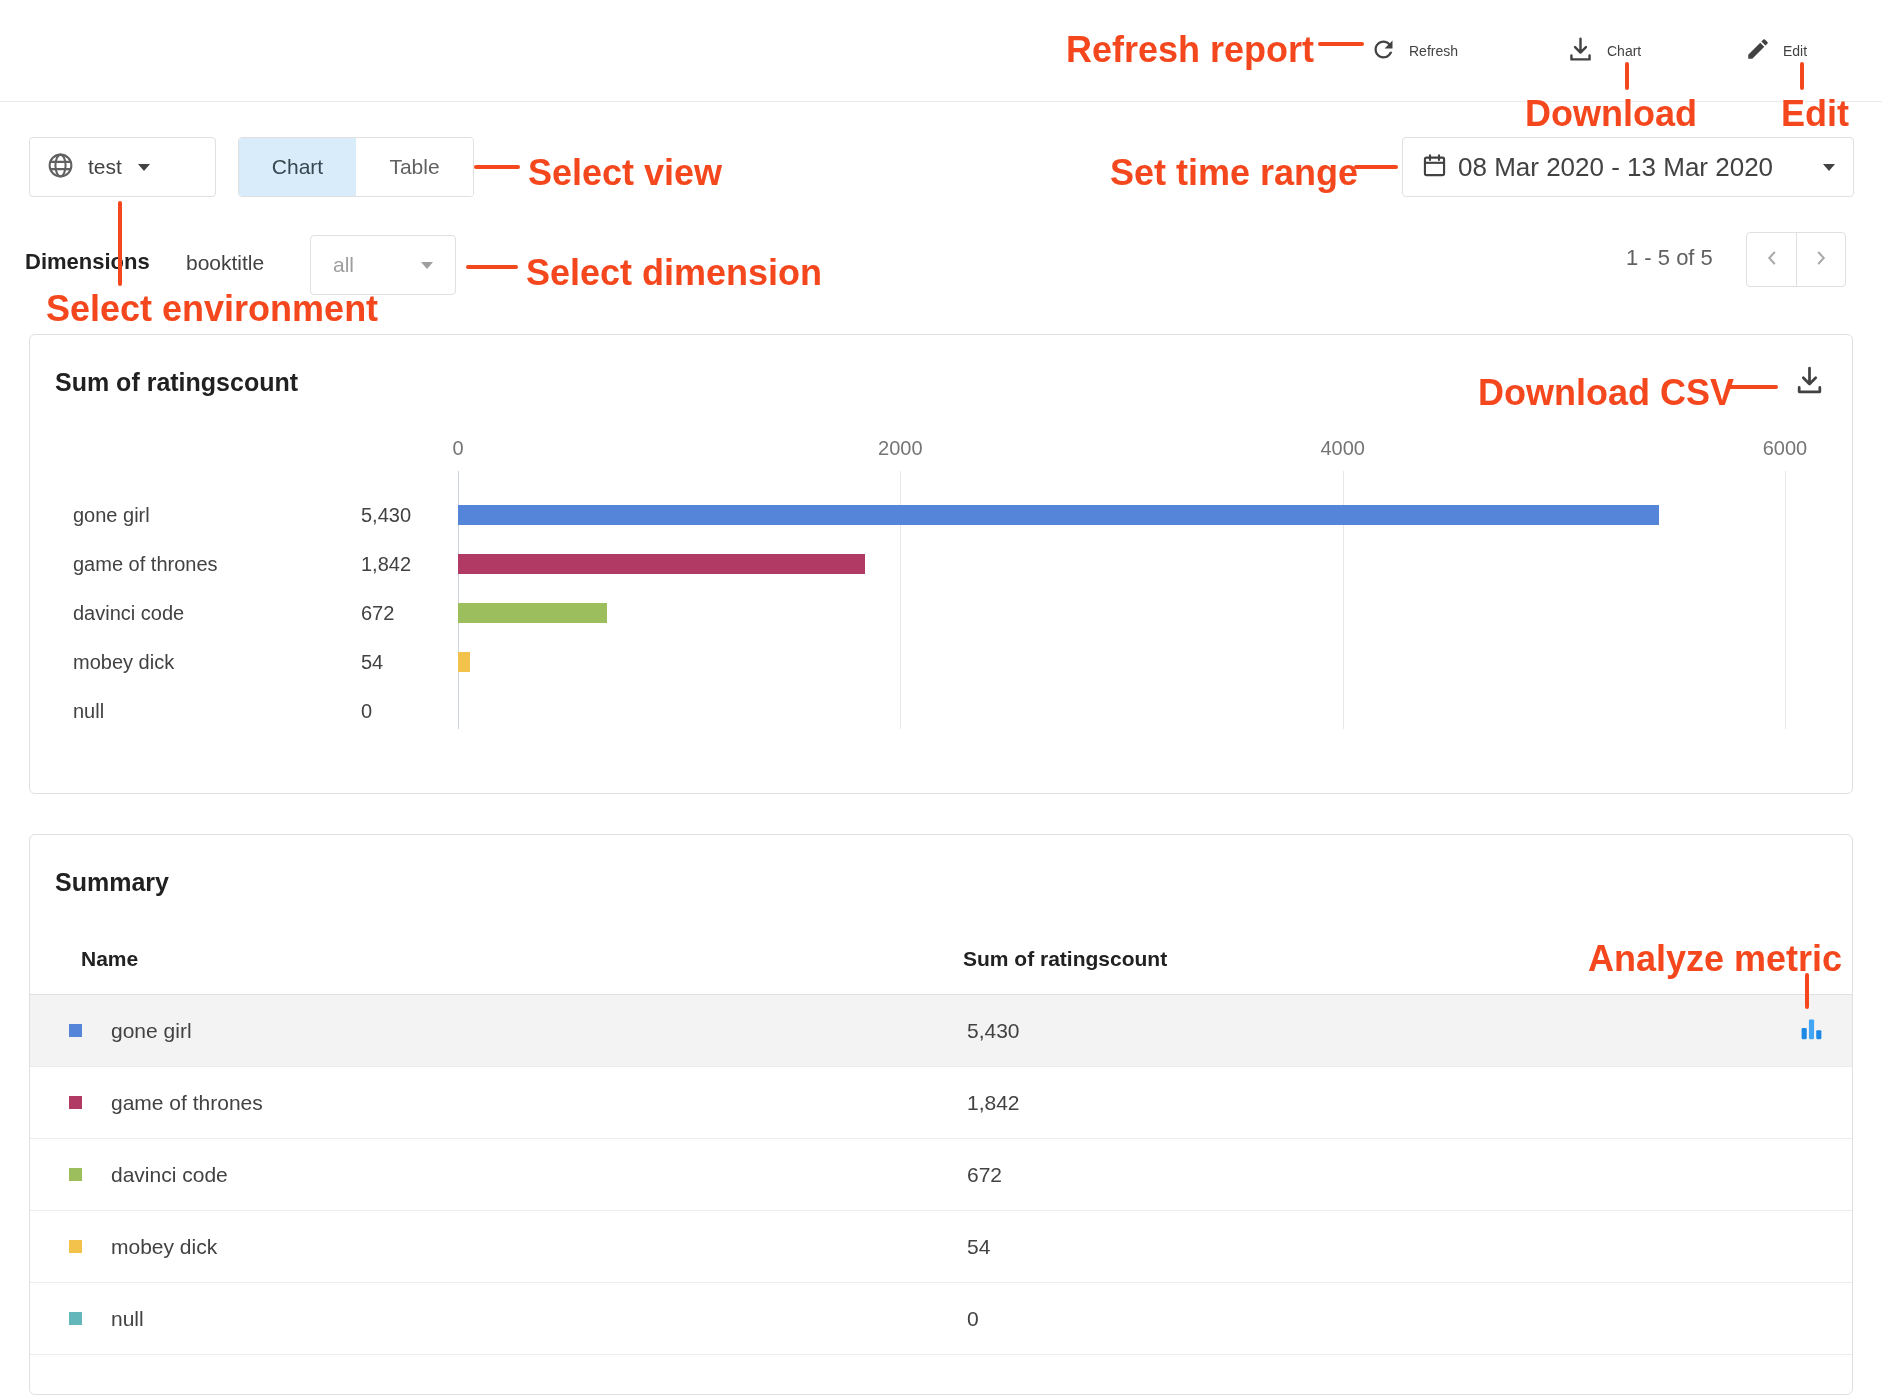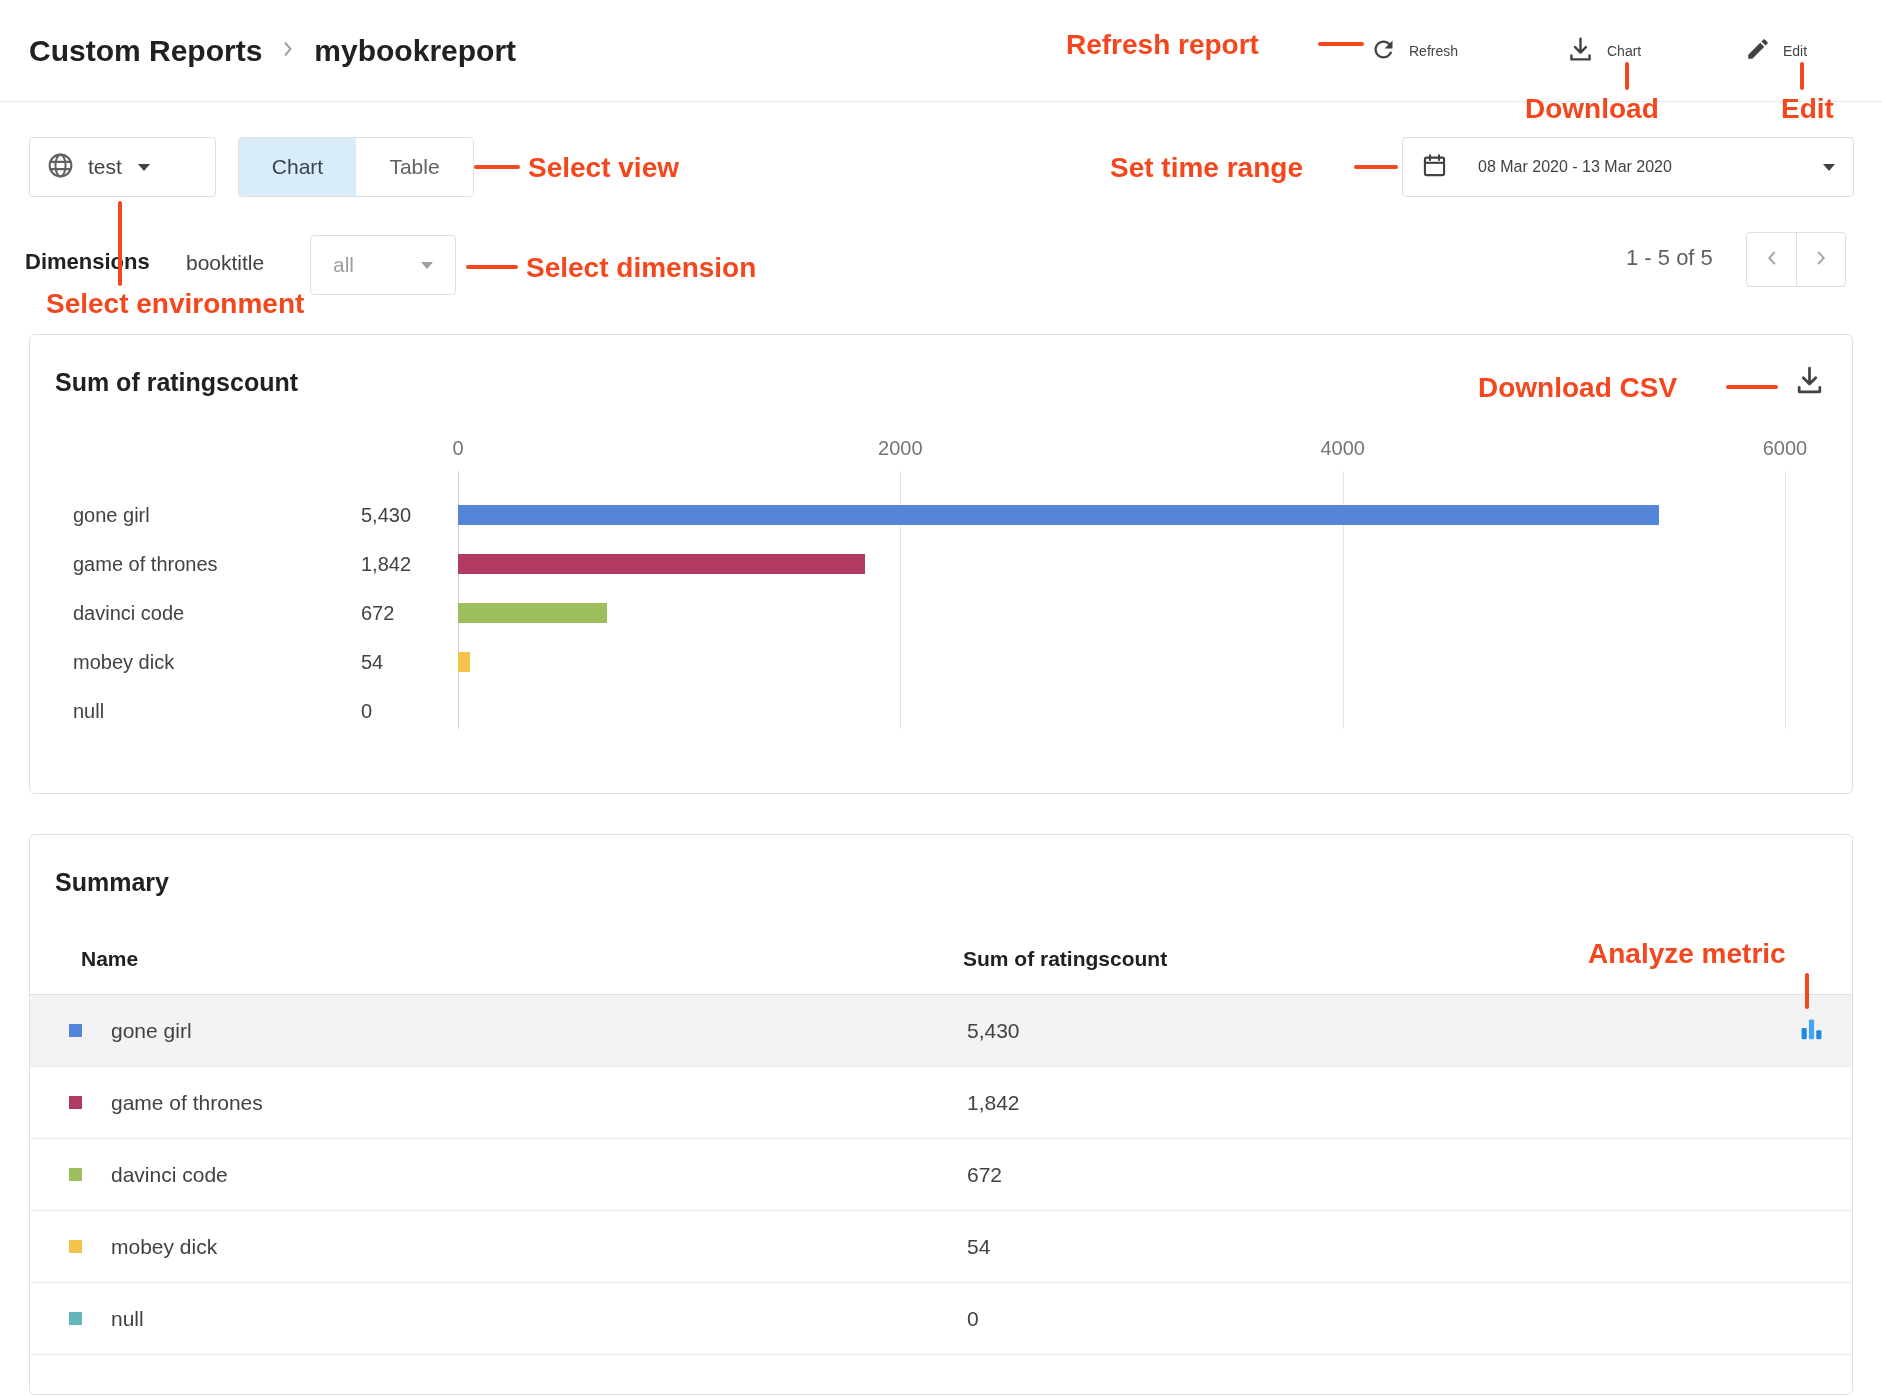--- a/index.html
+++ b/index.html
@@ -20,21 +20,21 @@
   .header-action .lbl { font-size:14px; color:#424242; }
   #action-refresh { left:1370px; }
   #action-export  { left:1566px; }
   #action-edit    { left:1745px; }
   
   .select-box { position:absolute; border:1px solid #e0e0e0; border-radius:4px;
                 background:#fff; display:flex; align-items:center; cursor:pointer; }
   .env-select  { left:29px;  top:137px; width:187px; height:60px; padding:10px 16px; }
   .env-select .lbl { font-size:21px; color:#424242; margin-left:13px; }
   .date-select { left:1402px; top:137px; width:452px; height:60px; padding:0 18px; }
-  .date-select .lbl { font-size:16px; color:#424242; margin-left:30px; }
+  .date-select .lbl { font-size:26px; color:#424242; margin-left:10px; }
   .caret { width:0; height:0; border-left:6px solid transparent;
            border-right:6px solid transparent; border-top:7px solid #424242; }
   .env-select .caret { margin-left:16px; }
   .date-select .caret { margin-left:auto; }
   .segmented { position:absolute; left:238px; top:137px; height:60px; display:flex;
                border:1px solid #e0e0e0; border-radius:4px; overflow:hidden; background:#fff; }
   .seg-btn { width:117px; display:flex; align-items:center; justify-content:center;
              font-size:21px; color:#616161; background:#fff; cursor:pointer; }
   .seg-btn.active { background:#d8ecfa; color:#37474f; }
   
@@ -73,21 +73,21 @@
   .summary-head .h-val  { position:absolute; left:933px; font-size:21px; font-weight:700; color:#212121; }
   .t-rows { position:absolute; top:160px; left:0; width:100%; }
   .t-row { position:relative; height:72px; display:flex; align-items:center;
            border-bottom:1px solid #ececec; cursor:pointer; background:#fff; }
   .t-row.highlighted { background:#f3f3f3; }
   .swatch { width:13px; height:13px; margin-left:39px; flex:0 0 auto; }
   .t-name { margin-left:29px; font-size:21px; color:#424242; }
   .t-val  { position:absolute; left:937px; font-size:21px; color:#424242; }
   .analyze { position:absolute; left:1768px; top:50%; transform:translateY(-50%); cursor:pointer; }
   
-  .ann { position:absolute; color:#f4471d; font-size:28px; font-weight:700;
+  .ann { position:absolute; color:#f4471d; font-size:36px; font-weight:700;
          white-space:nowrap; z-index:5;text-align:center; }
   .ann-line { position:absolute; background:#f4471d; border-radius:2px; z-index:5; }
   #ann-refresh-report { left:1066px; top:29px; }
   #line-refresh-report { left:1318px; top:42px; width:46px; height:4px; }
   #ann-download { left:1525px; top:93px; }
   #line-download { left:1625px; top:62px; width:4px; height:28px; }
   #ann-edit-note { left:1781px; top:93px; }
   #line-edit { left:1800px; top:62px; width:4px; height:28px; }
   #ann-select-view { left:528px; top:152px; }
   #line-select-view { left:474px; top:165px; width:46px; height:4px; }
@@ -101,29 +101,20 @@
   #line-download-csv { left:1726px; top:385px; width:52px; height:4px; }
   #ann-analyze-metric { left:1588px; top:938px; }
   #line-analyze-metric { left:1805px; top:973px; width:4px; height:36px; }
 </style>
 </head>
 <body>
 
 <div class="page">
 
   <div class="header">
-    <div class="breadcrumb">
-      <span class="crumb">Custom Reports</span>
-      <span>
-        <svg width="20" height="20" viewBox="0 0 24 24">
-            <path d="M9 5l6 7-6 7" fill="none" stroke="#9e9e9e" stroke-width="2.4" stroke-linecap="round"></path>
-          </svg>
-      </span>
-      <span class="crumb">mybookreport</span>
-    </div>
 
     <div class="header-action" id="action-refresh">
       <span>
         <svg width="27" height="27" viewBox="0 0 24 24">
             <path fill="#424242" d="M17.65 6.35C16.2 4.9 14.21 4 12 4c-4.42 0-7.99 3.58-8 8s3.57 8 8 8c3.73 0 6.84-2.55 7.73-6h-2.08c-.82 2.33-3.04 4-5.65 4-3.31 0-6-2.69-6-6s2.69-6 6-6c1.66 0 3.14.69 4.22 1.78L13 11h7V4l-2.35 2.35z"></path>
           </svg>
       </span>
       <span class="lbl">Refresh</span>
     </div>
 

